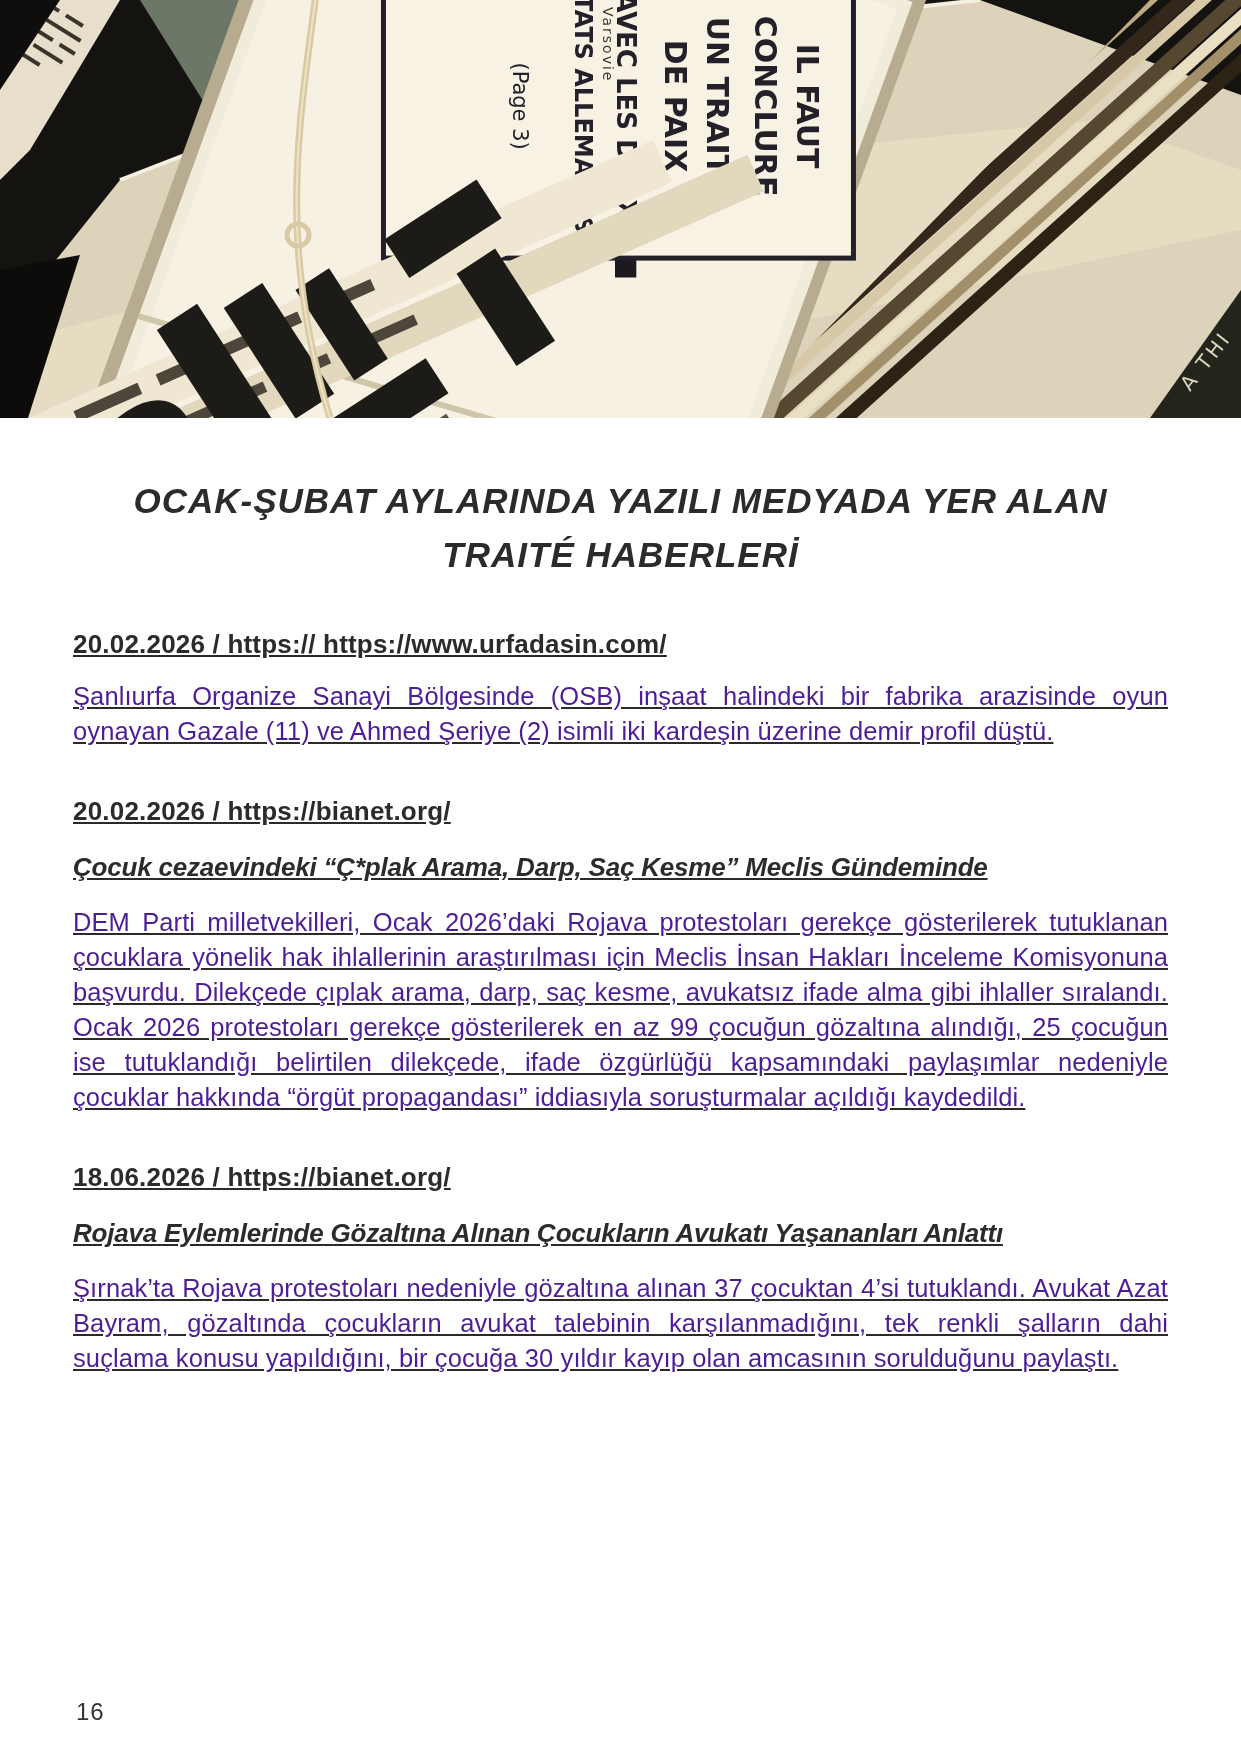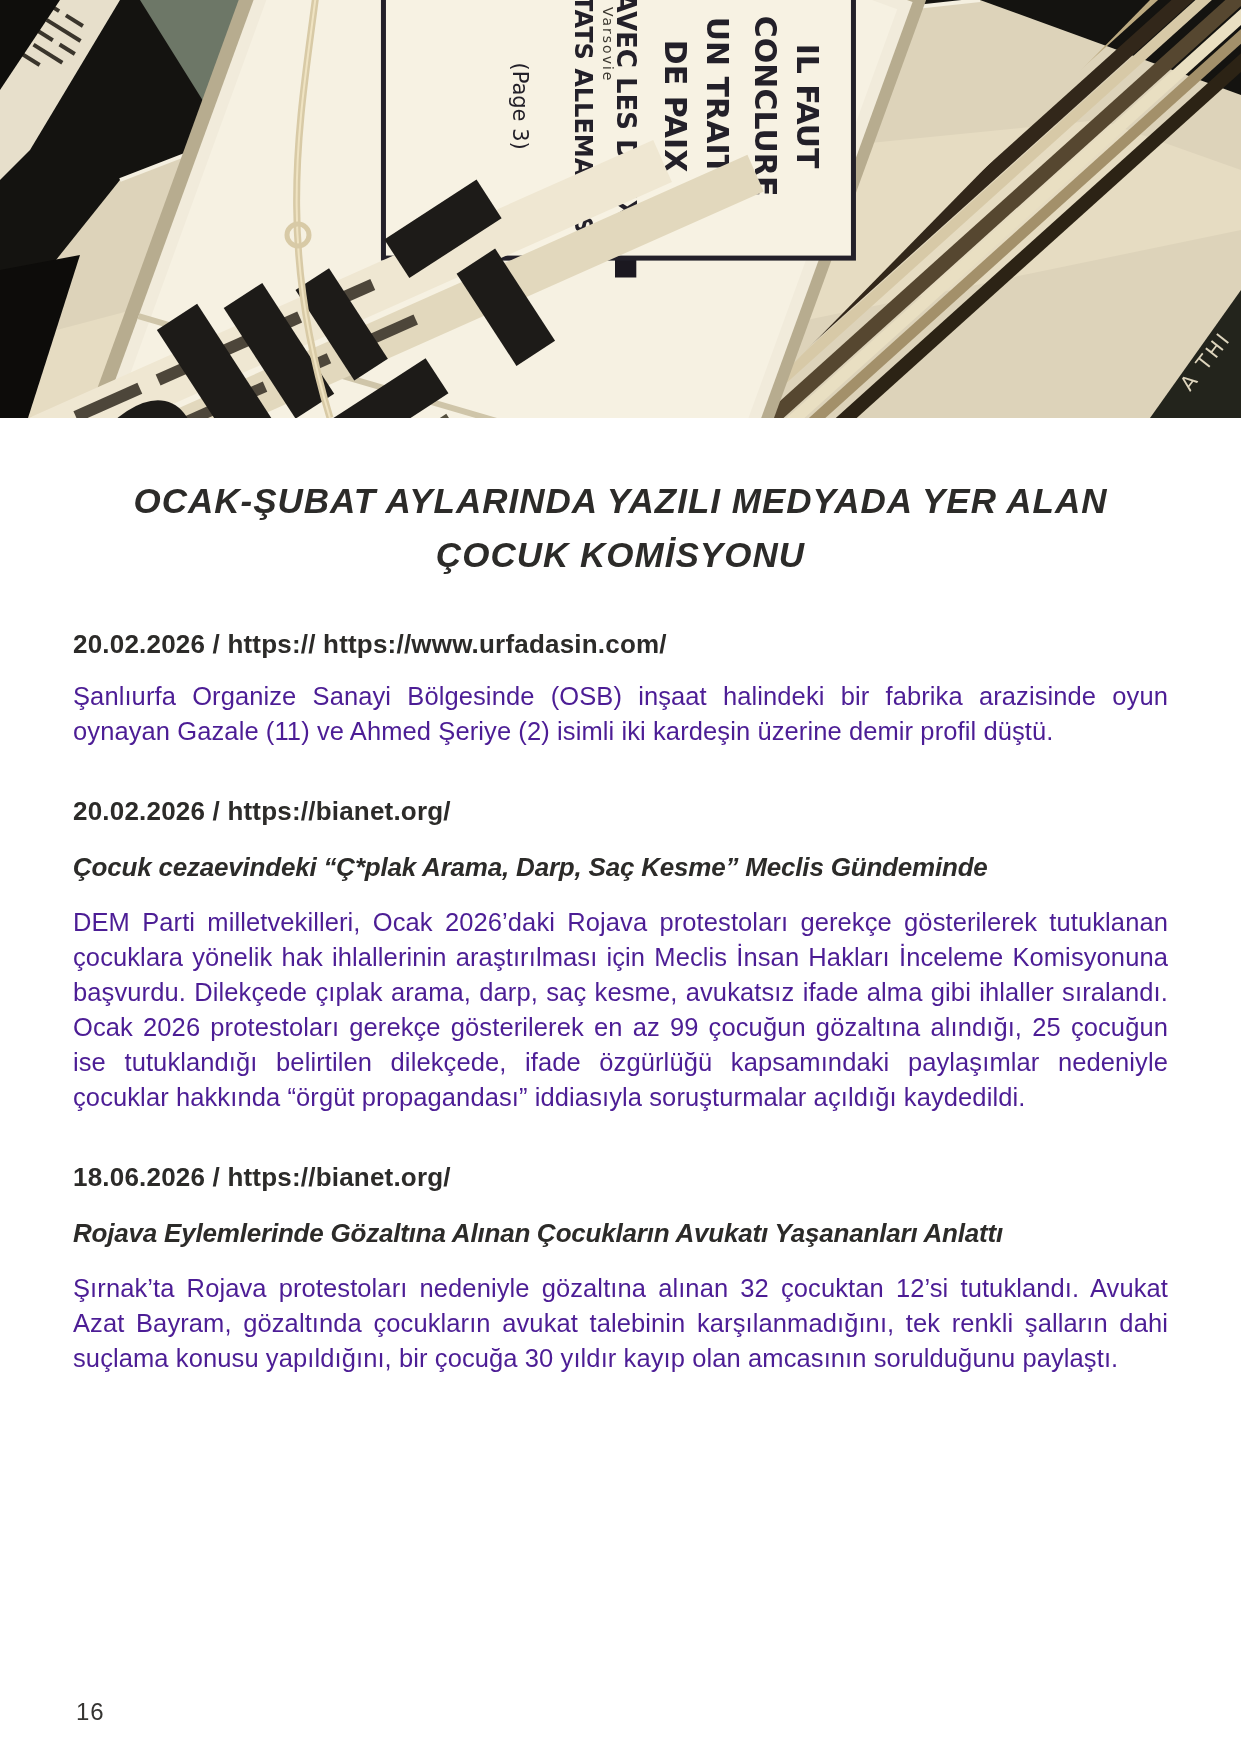--- a/index.html
+++ b/index.html
@@ -7,21 +7,21 @@
     width:1241px;height:1754px;position:relative;overflow:hidden;
     font-family:"Liberation Sans",sans-serif;color:#2b2a28;
   }
   .photo{width:1241px;height:418px;overflow:hidden;background:#141310;}
   .photo svg{display:block;width:1241px;height:418px;}
   .content{padding:0 73px;}
   .title{
     text-align:center;font-weight:700;font-size:35px;line-height:54px;
     letter-spacing:1px;color:#2c2b29;margin:56px 0 0 0;font-style:italic;
   }
-  .article{margin:0;}
+  .article{margin:0;text-decoration:underline;}
   .meta{
     font-weight:700;font-size:26px;line-height:32px;color:#2c2b29;
     margin:46px 0 0 0;letter-spacing:0.2px;
   }
   .headline{
     font-weight:700;font-style:italic;font-size:26px;line-height:38px;
     color:#2c2b29;margin:21px 0 0 0;text-align:justify;letter-spacing:-0.2px;
   }
   .body-text{
     font-size:25.5px;line-height:35px;color:#4c1d95;margin:19px 0 0 0;
@@ -156,37 +156,37 @@
     <path d="M316,-6 C300,120 276,240 330,418" stroke="#d8caa6" stroke-width="7" fill="none"></path>
     <path d="M316,-6 C300,120 276,240 330,418" stroke="#efe3c2" stroke-width="2" fill="none"></path>
     <circle cx="298" cy="235" r="11" fill="none" stroke="#d8caa6" stroke-width="5"></circle>
   </svg>
 </div>
 
 <div class="content">
 
   <h1 class="title">
     <span>OCAK-ŞUBAT AYLARINDA YAZILI MEDYADA YER ALAN</span><br>
-    <span>ÇOCUK KOMİSYONU</span>
+    <span>TRAITÉ HABERLERİ</span>
   </h1>
 
   <div class="article">
     <p class="meta">20.02.2026 / https:// https://www.urfadasin.com/</p>
     <p class="body-text">Şanlıurfa Organize Sanayi Bölgesinde (OSB) inşaat halindeki bir fabrika arazisinde oyun oynayan Gazale (11) ve Ahmed Şeriye (2) isimli iki kardeşin üzerine demir profil düştü.</p>
   </div>
 
   <div class="article">
     <p class="meta">20.02.2026 / https://bianet.org/</p>
     <p class="headline">Çocuk cezaevindeki “Ç*plak Arama, Darp, Saç Kesme” Meclis Gündeminde</p>
     <p class="body-text">DEM Parti milletvekilleri, Ocak 2026’daki Rojava protestoları gerekçe gösterilerek tutuklanan çocuklara yönelik hak ihlallerinin araştırılması için Meclis İnsan Hakları İnceleme Komisyonuna başvurdu. Dilekçede çıplak arama, darp, saç kesme, avukatsız ifade alma gibi ihlaller sıralandı. Ocak 2026 protestoları gerekçe gösterilerek en az 99 çocuğun gözaltına alındığı, 25 çocuğun ise tutuklandığı belirtilen dilekçede, ifade özgürlüğü kapsamındaki paylaşımlar nedeniyle çocuklar hakkında “örgüt propagandası” iddiasıyla soruşturmalar açıldığı kaydedildi.</p>
   </div>
 
   <div class="article">
     <p class="meta">18.06.2026 / https://bianet.org/</p>
     <p class="headline">Rojava Eylemlerinde Gözaltına Alınan Çocukların Avukatı Yaşananları Anlattı</p>
-    <p class="body-text">Şırnak’ta Rojava protestoları nedeniyle gözaltına alınan 32 çocuktan 12’si tutuklandı. Avukat Azat Bayram, gözaltında çocukların avukat talebinin karşılanmadığını, tek renkli şalların dahi suçlama konusu yapıldığını, bir çocuğa 30 yıldır kayıp olan amcasının sorulduğunu paylaştı.</p>
+    <p class="body-text">Şırnak’ta Rojava protestoları nedeniyle gözaltına alınan 37 çocuktan 4’si tutuklandı. Avukat Azat Bayram, gözaltında çocukların avukat talebinin karşılanmadığını, tek renkli şalların dahi suçlama konusu yapıldığını, bir çocuğa 30 yıldır kayıp olan amcasının sorulduğunu paylaştı.</p>
   </div>
 
 </div>
 
 <div class="footer">
   <span>16</span>
 </div>
 
 </body></html>

